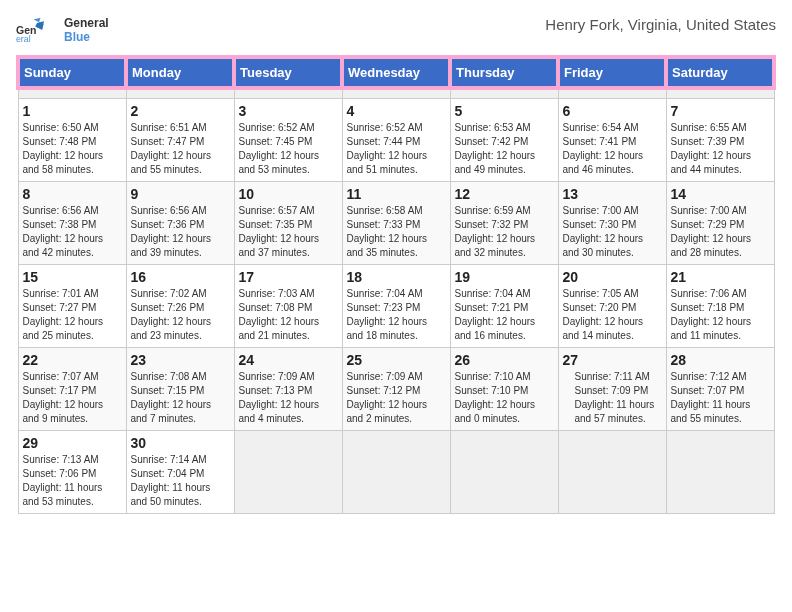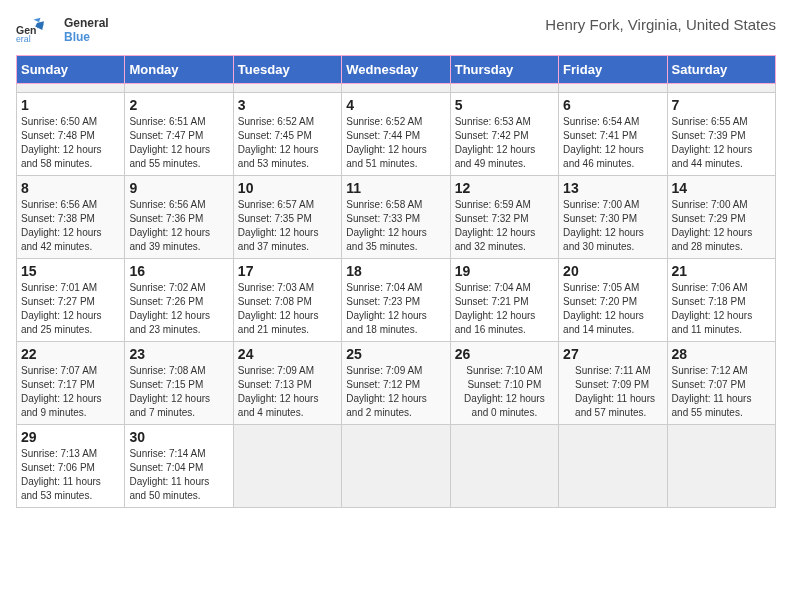--- a/index.html
+++ b/index.html
@@ -48,21 +48,21 @@
       border-collapse: collapse;
       font-size: 11px;
     }
     thead tr th {
       background-color: #3a6bc7;
       color: #fff;
       padding: 6px 4px;
       text-align: left;
       font-size: 13px;
       font-weight: bold;
-      border: 1px solid #f9a8d4;
+      border: 4px solid #f9a8d4;
     }
     tbody tr td {
       border: 1px solid #ccc;
       padding: 4px;
       vertical-align: top;
       width: calc(100% / 7);
       min-height: 70px;
       background: #fff;
     }
     tbody tr:nth-child(odd) td {
@@ -304,21 +304,21 @@
         </td>
         <td>
           <span class="day-num">25</span>
           <div class="day-info" style="white-space: pre-line;">Sunrise: 7:09 AM
 Sunset: 7:12 PM
 Daylight: 12 hours
 and 2 minutes.</div>
         </td>
         <td>
           <span class="day-num">26</span>
-          <div class="day-info" style="white-space: pre-line; text-align: center;">Sunrise: 7:10 AM
+          <div class="day-info" style="white-space: pre-line;">Sunrise: 7:10 AM
 Sunset: 7:10 PM
 Daylight: 12 hours
 and 0 minutes.</div>
         </td>
         <td>
           <span class="day-num">27</span>
           <div class="day-info" style="white-space: pre-line; margin-left: 12px;">Sunrise: 7:11 AM
 Sunset: 7:09 PM
 Daylight: 11 hours
 and 57 minutes.</div>

